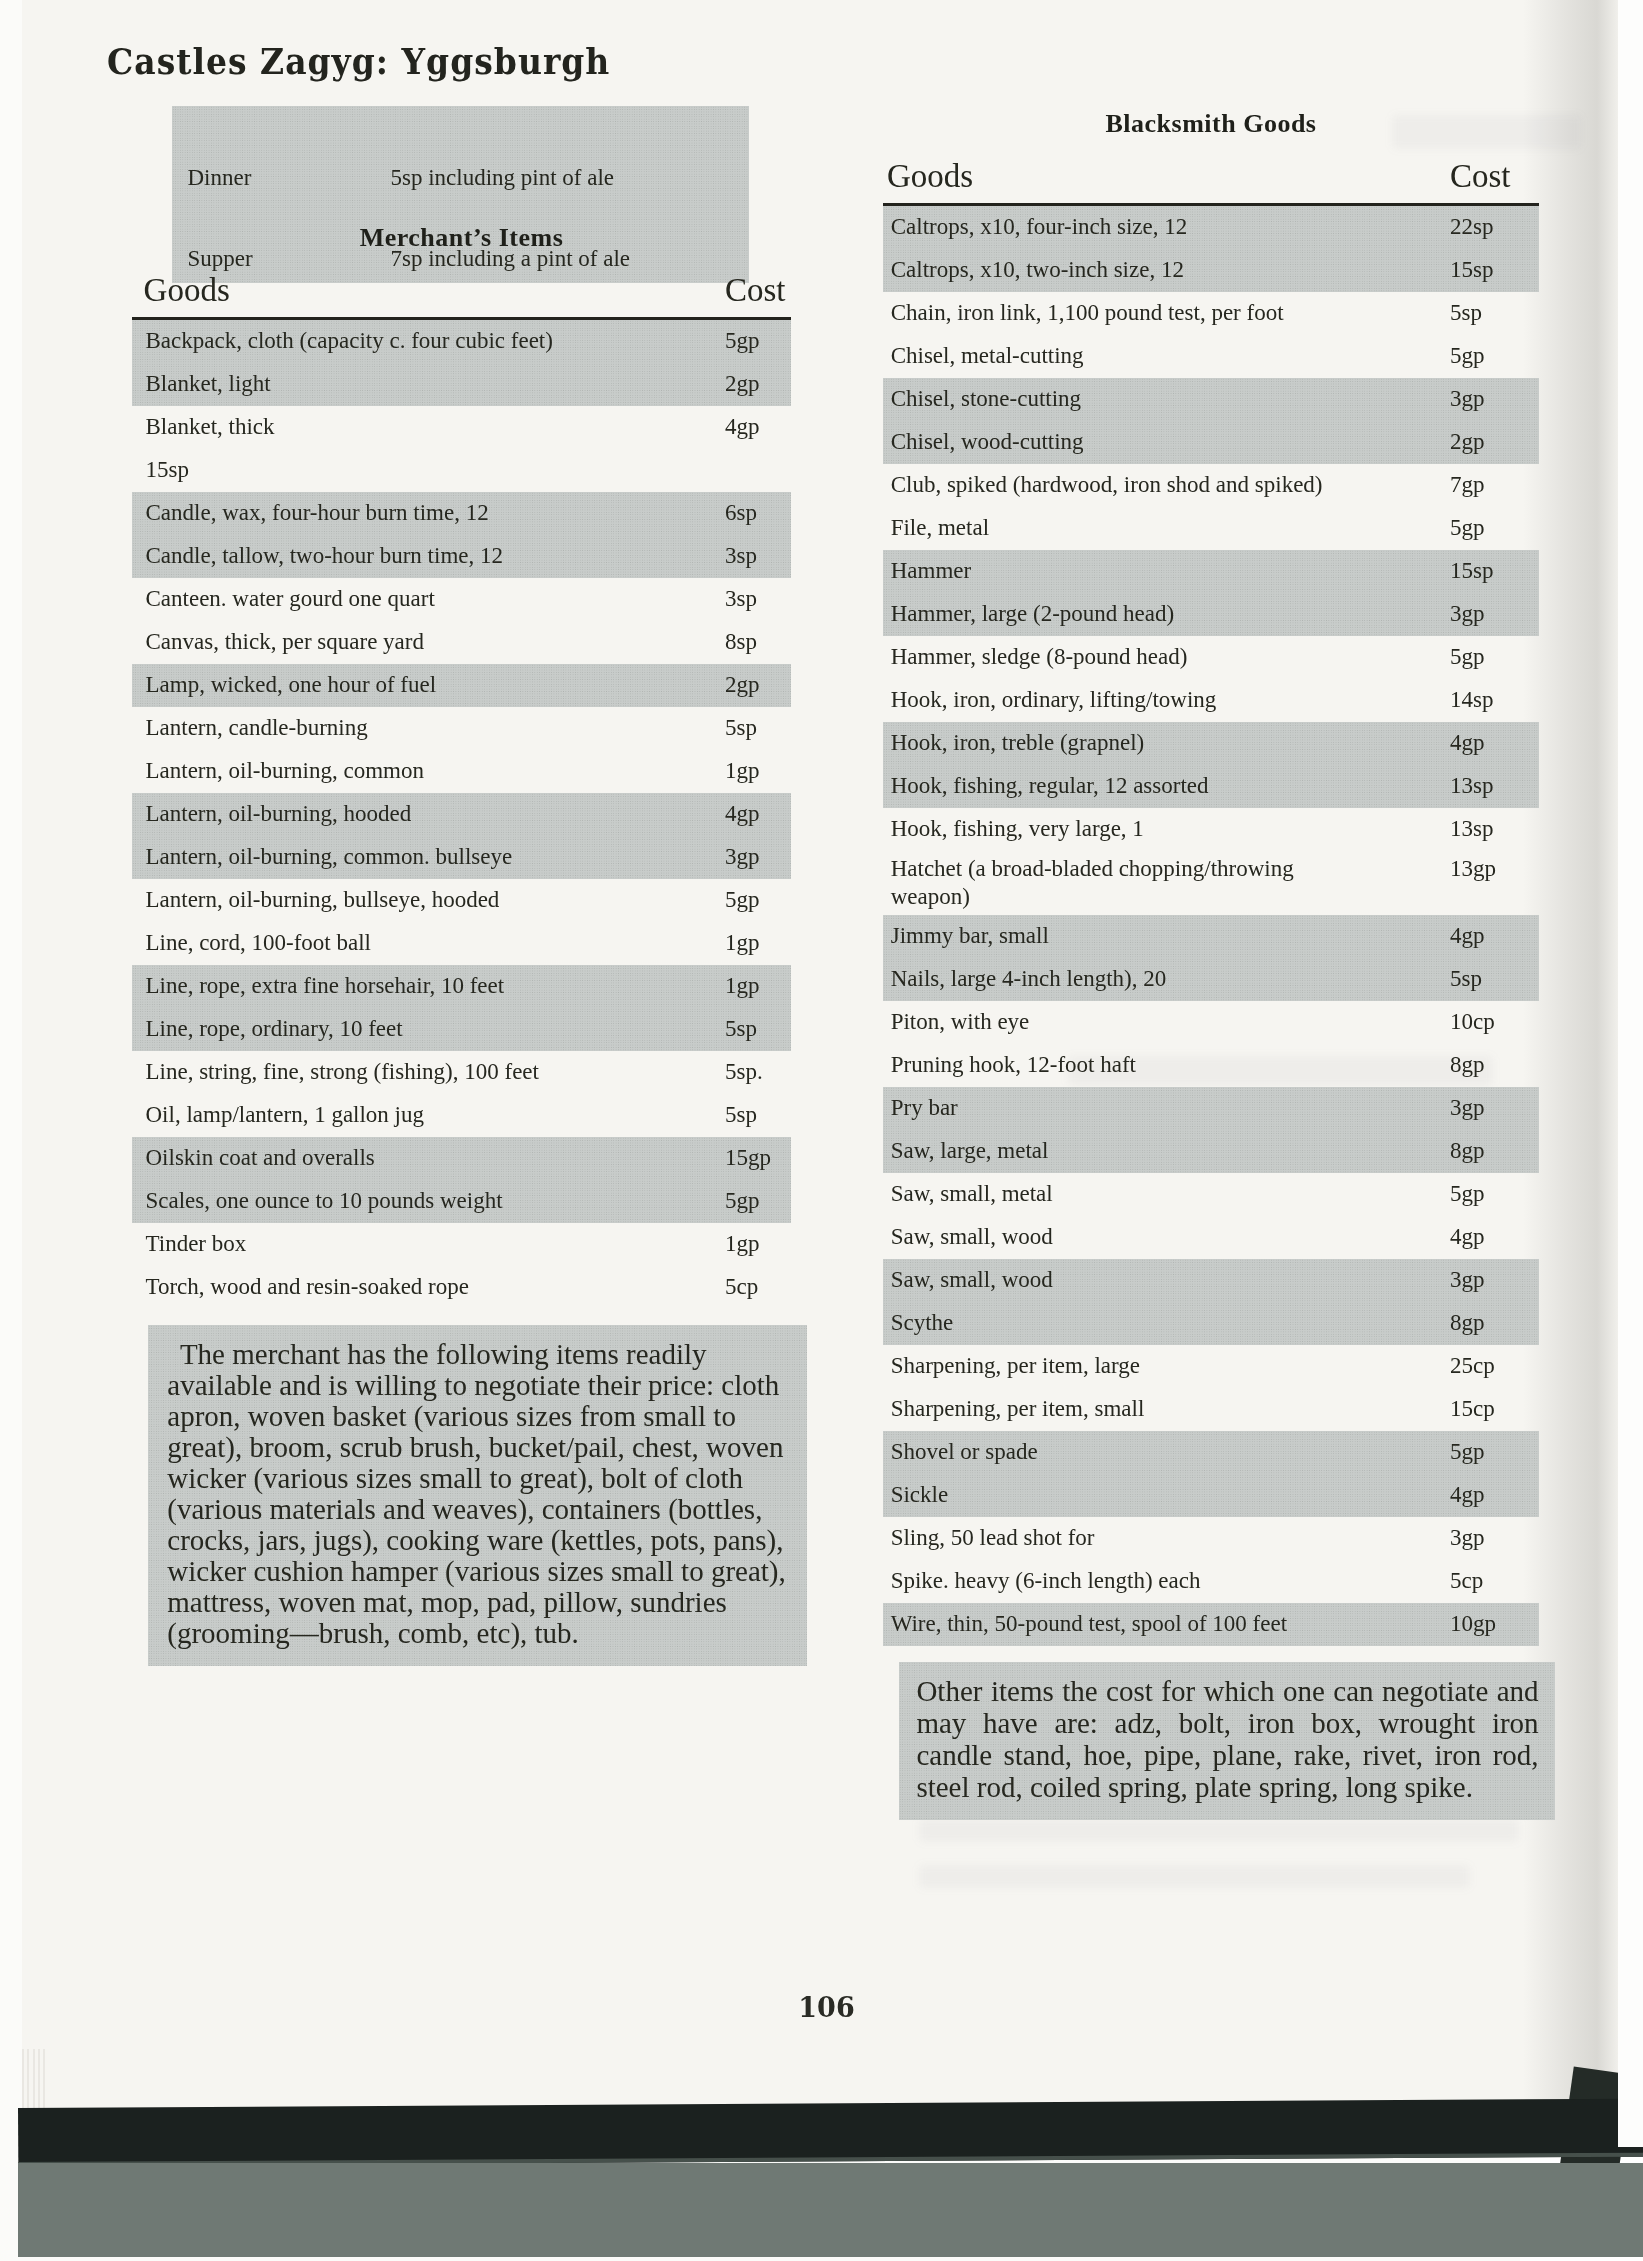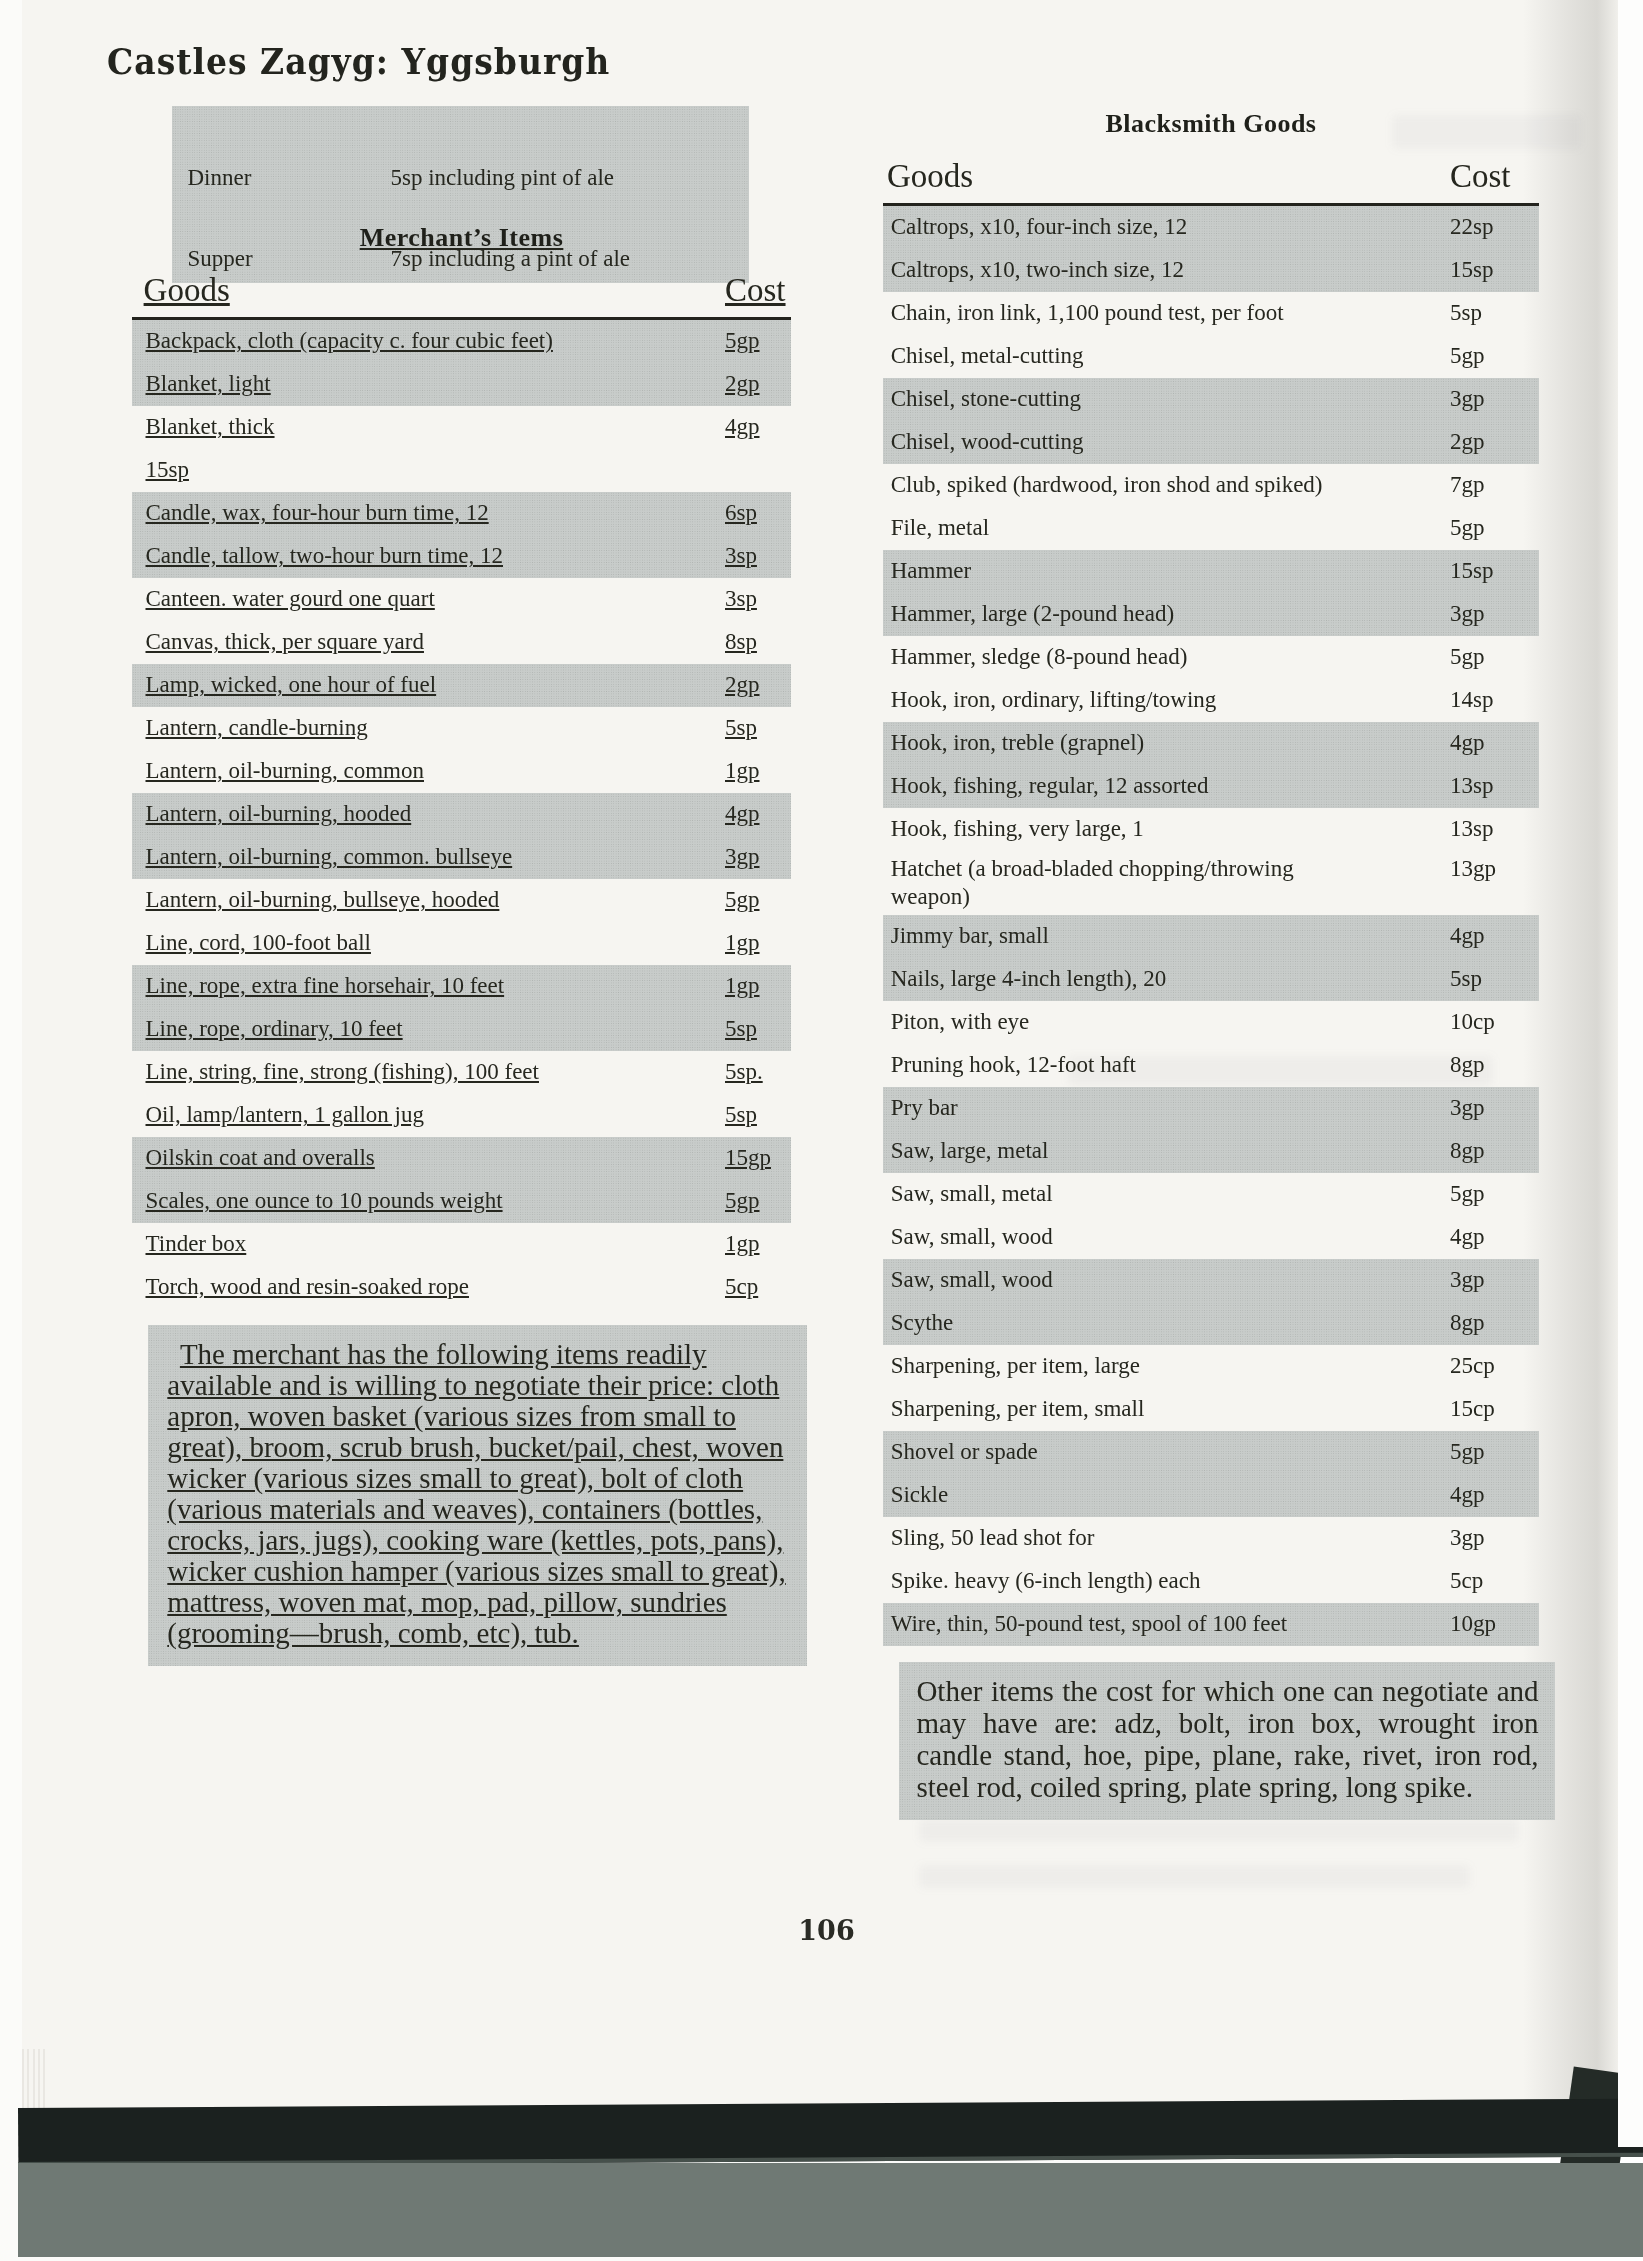--- a/index.html
+++ b/index.html
@@ -40,21 +40,21 @@
   }
 
   
   .meals{position:absolute;left:172px;top:106px;width:577px;padding:7.7px 0;}
   .meal-row{height:33px;display:flex;align-items:center;padding-left:15.5px;font-size:23px;margin-top:48px;}
   .meal-name{width:203px;flex:none;}
   .meal-cost{flex:1;}
 
   
   .col{position:absolute;}
-  .left-col{left:132px;top:223px;width:659px;text-decoration:underline;}
+  .left-col{left:132px;top:223px;width:659px;}
   .right-col{left:883px;top:109px;width:656px;}
   .section-title{
     margin:0 0 19.3px 0;text-align:center;
     font-size:26px;font-weight:bold;color:#1f201a;letter-spacing:0.5px;
   }
   .thead{display:flex;align-items:baseline;border-bottom:3.9px solid #23231d;font-size:33px;}
   .left-col .thead{padding:0 0 7.7px 11.6px;}
   .right-col .thead{padding:0 0 7.7px 3.9px;}
   .th-goods{flex:1;}
   .left-col .th-cost{width:66px;flex:none;}
@@ -70,21 +70,21 @@
   .row.tall .g{padding-right:97px;}
 
   .note{
     margin:16px;box-sizing:border-box;width:100%;
     font-size:29px;line-height:31px;
   }
   .merchant-note{padding:14.5px 17.4px 16.4px 19.3px;text-indent:12.6px;}
   .blacksmith-note{padding:13.5px 16.4px 16.4px 17.4px;line-height:32px;text-align:justify;}
 
   .page-number{
-    position:absolute;left:754px;top:1915px;width:145px;text-align:center;
+    position:absolute;left:754px;top:1992px;width:145px;text-align:center;
     font-family:"DejaVu Serif", serif;font-size:27px;font-weight:bold;color:#2a2b25;
   }
 
   
   .band-dark{
     position:absolute;left:18.4px;top:2108px;width:1625px;height:54px;
     background:var(--scan-dark-band,#1b211f);
     border-bottom:4.8px solid #46504b;
     transform:rotate(-0.33deg);transform-origin:left top;
   }

